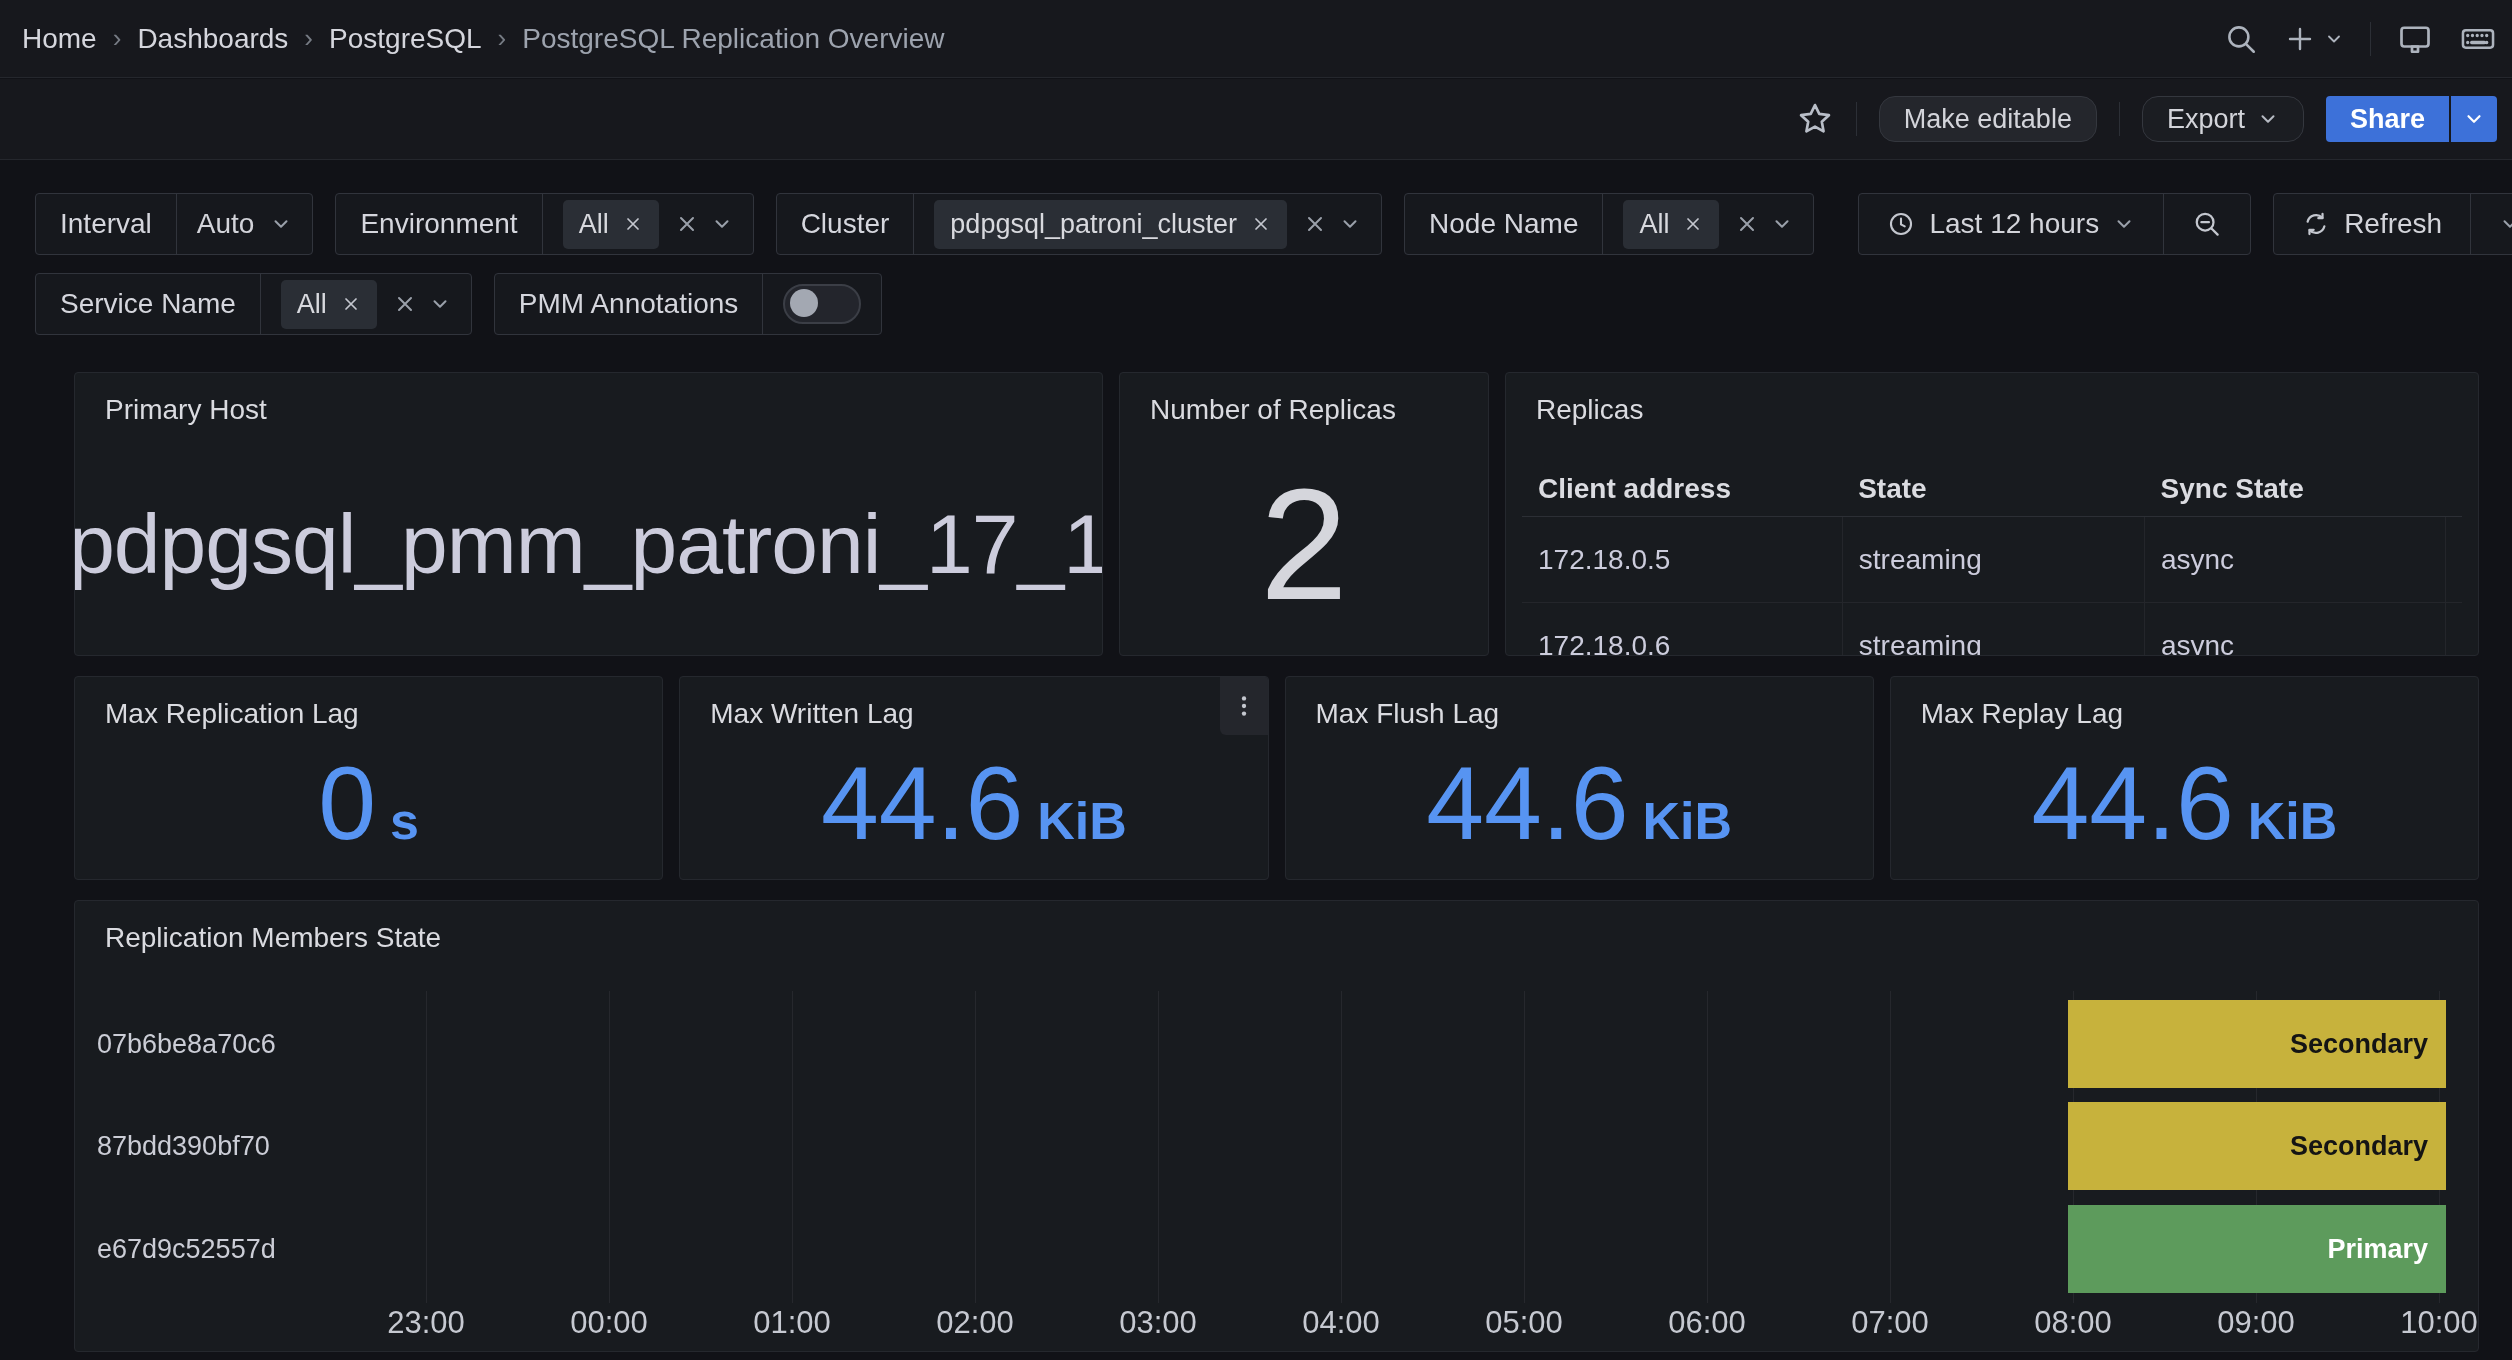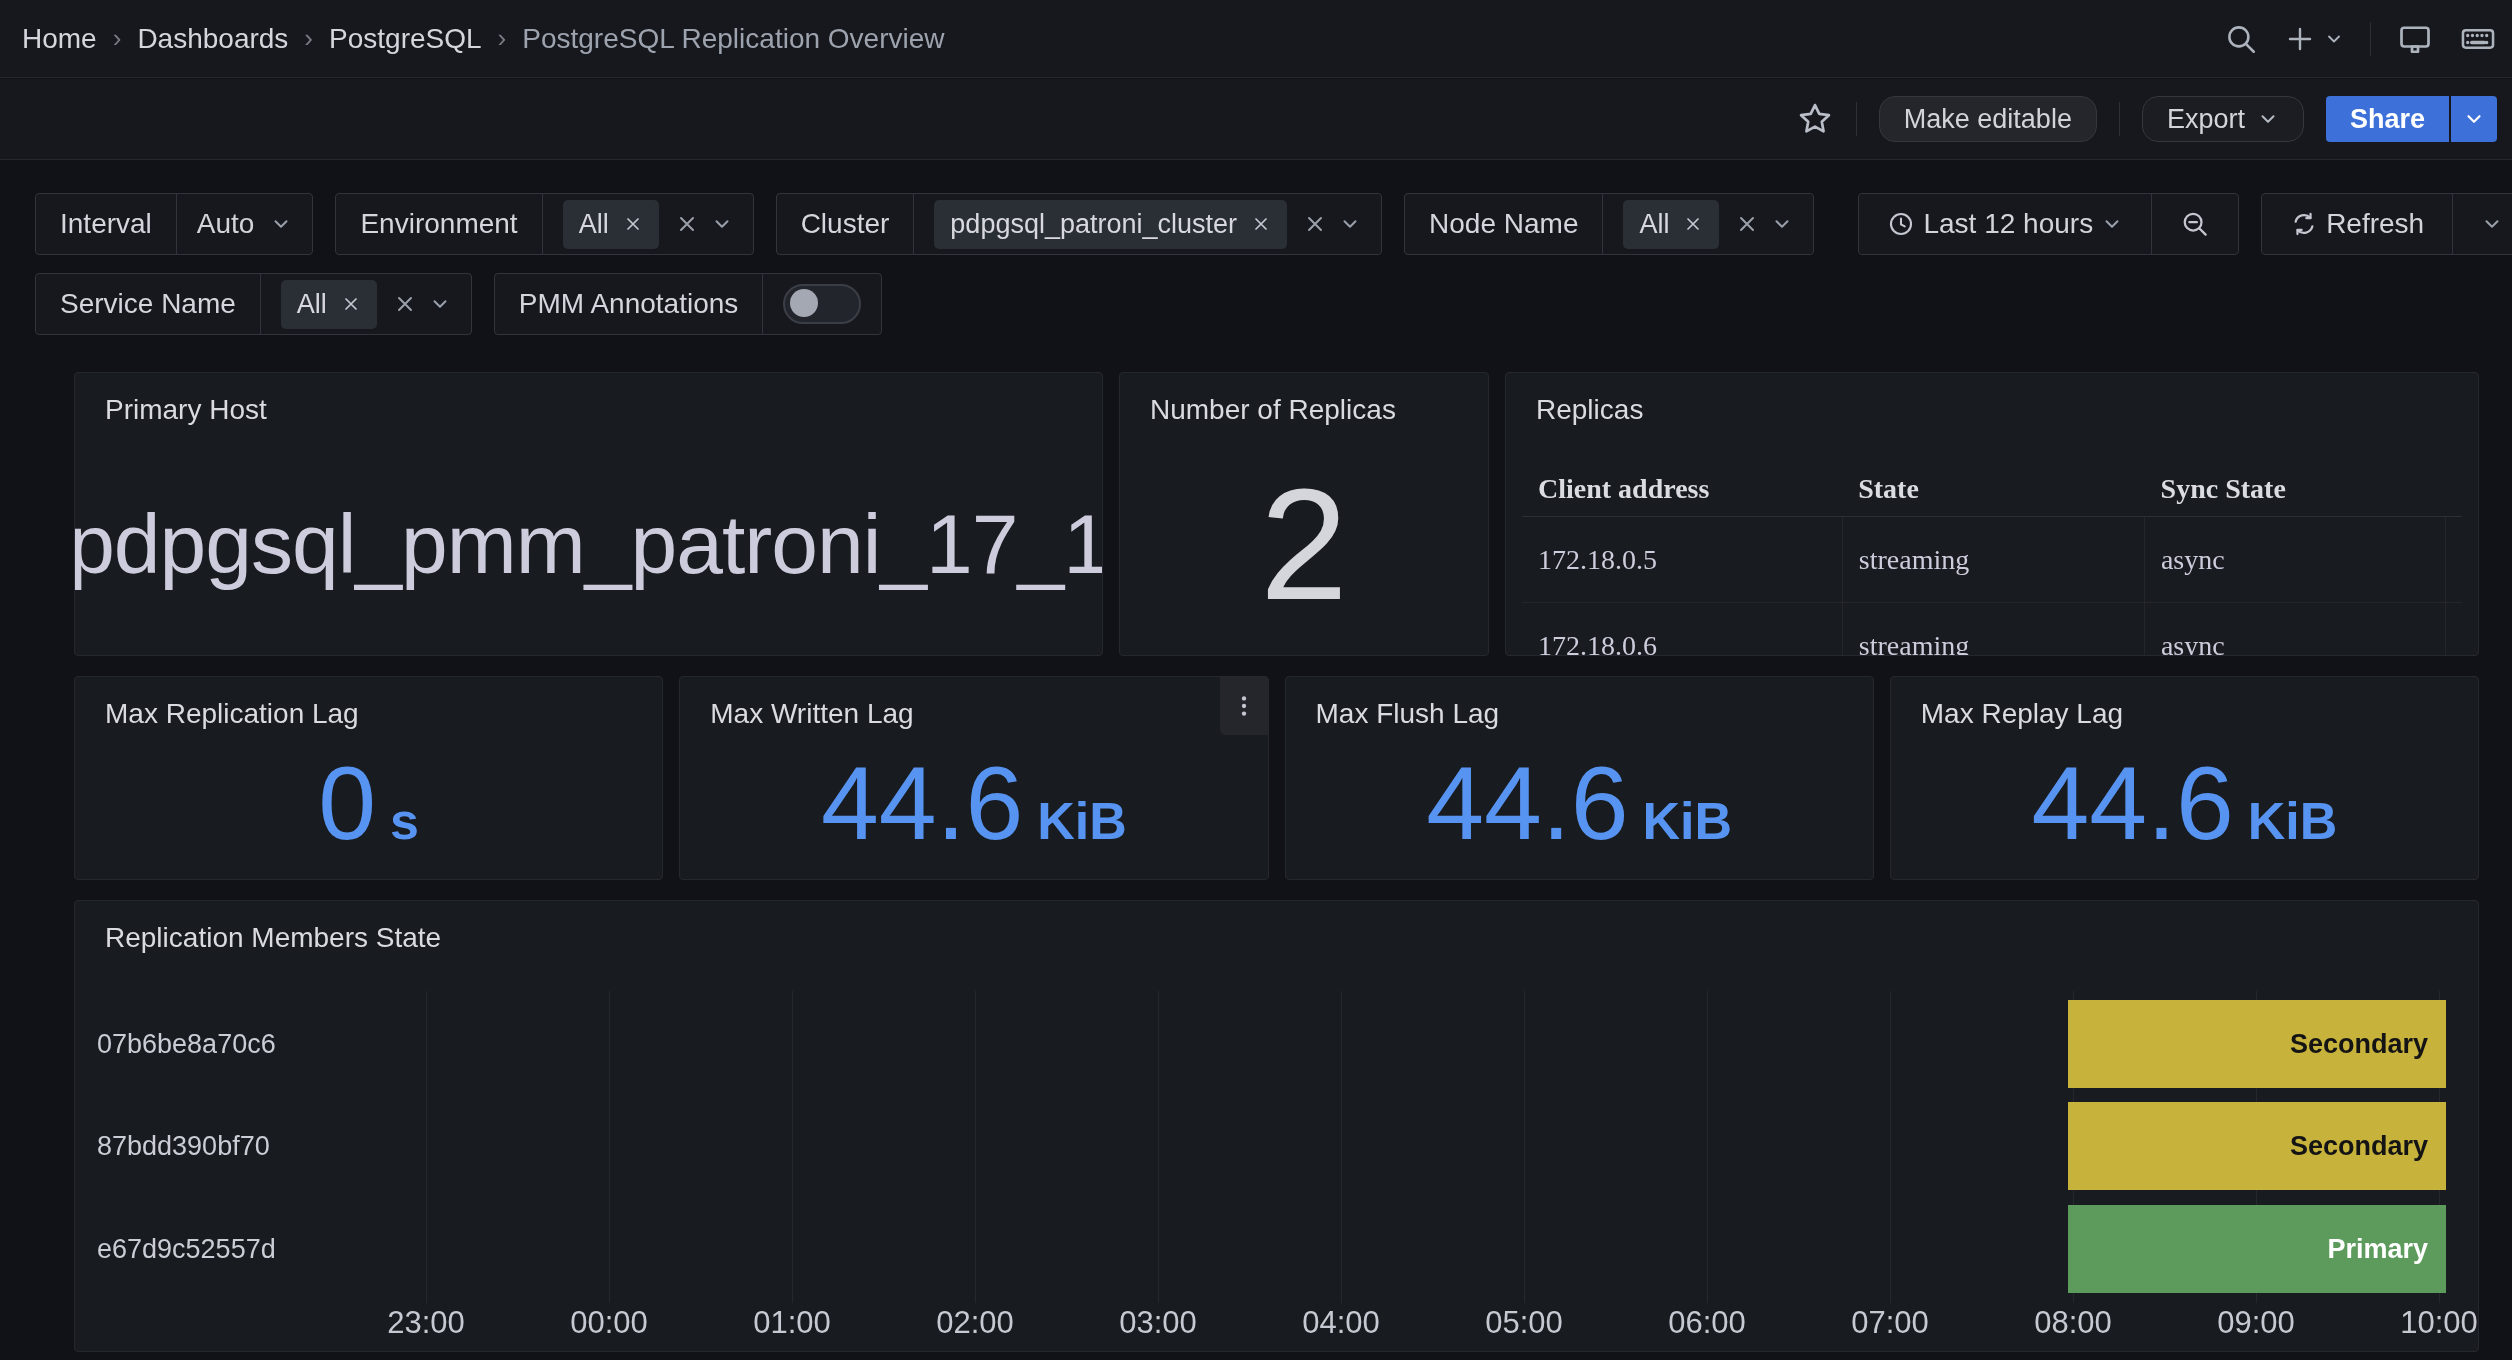--- a/index.html
+++ b/index.html
@@ -49,21 +49,21 @@
   .chip { display:inline-flex; align-items:center; gap:14px; background:#2a2e35;
           border-radius:5px; padding:9px 16px; font-size:27px; color:#d8d9de;
           white-space:nowrap; cursor:pointer; }
   .sel-ctrls { display:inline-flex; align-items:center; gap:12px; color:#9aa0aa; }
   .toggle-cell { display:flex; align-items:center; padding:0 20px; cursor:pointer; }
   .toggle { width:78px; height:40px; border-radius:20px; background:#23252c;
             border:2px solid #3b3e46; position:relative; }
   .toggle .knob { position:absolute; left:5px; top:3px; width:28px; height:28px;
                   border-radius:50%; background:#a3a8b2; }
   .picker-text { font-size:28px; font-weight:500; color:#d3d4da; white-space:nowrap; }
-  .fbox .fsection { display:flex; align-items:center; gap:8px; padding:0 28px; cursor:pointer;text-align:center; }
+  .fbox .fsection { display:flex; align-items:center; gap:14px; padding:0 28px; cursor:pointer;text-align:center; }
   .fbox .fsection + .fsection { border-left:1px solid #31343c; }
 
   
   .grid { position:absolute; left:34px; top:372px; width:2445px; }
   .prow { display:flex; gap:16px;padding-left:40px; }
   .prow1 { height:284px; }
   .prow2 { height:204px; margin-top:20px; }
   .prow3 { height:452px; margin-top:20px; }
   .panel { position:relative; background:#181b1f; border:1px solid #25282e;
            border-radius:4px; overflow:hidden; }
@@ -81,21 +81,21 @@
   .count-value { font-size:158px; font-weight:500; color:#d5d6dc; }
   .stat-value { display:flex; align-items:baseline; gap:14px; font-weight:500; }
   .stat-num { font-size:104px; }
   .stat-unit { font-size:52px; font-weight:700; }
 
   .kebab { position:absolute; right:0; top:0; width:48px; height:58px;
            background:#24262c; border-radius:0 0 0 6px; display:flex;
            align-items:center; justify-content:center; cursor:pointer; }
 
   
-  .tbl { position:absolute; left:16px; right:16px; top:88px; font-size:28px;font-family:Liberation Serif, serif; }
+  .tbl { position:absolute; left:16px; right:16px; top:88px; font-size:28px; }
   .tbl-head { display:flex; height:56px; align-items:center; font-weight:700;
               color:#dbdce1; border-bottom:1px solid #2c2f35; }
   .tbl-row { display:flex; height:86px; align-items:center; color:#ccccdc;
              border-bottom:1px solid #24262b; }
   .c1 { width:324px; padding-left:16px; }
   .c2 { width:306px; padding-left:16px; }
   .c3 { width:305px; padding-left:16px; }
   .c4 { flex:1; padding-left:16px; overflow:hidden; white-space:nowrap; }
   .tbl-row .c2, .tbl-row .c3, .tbl-row .c4 { border-left:1px solid #24262b;
               align-self:stretch; display:flex; align-items:center; }

